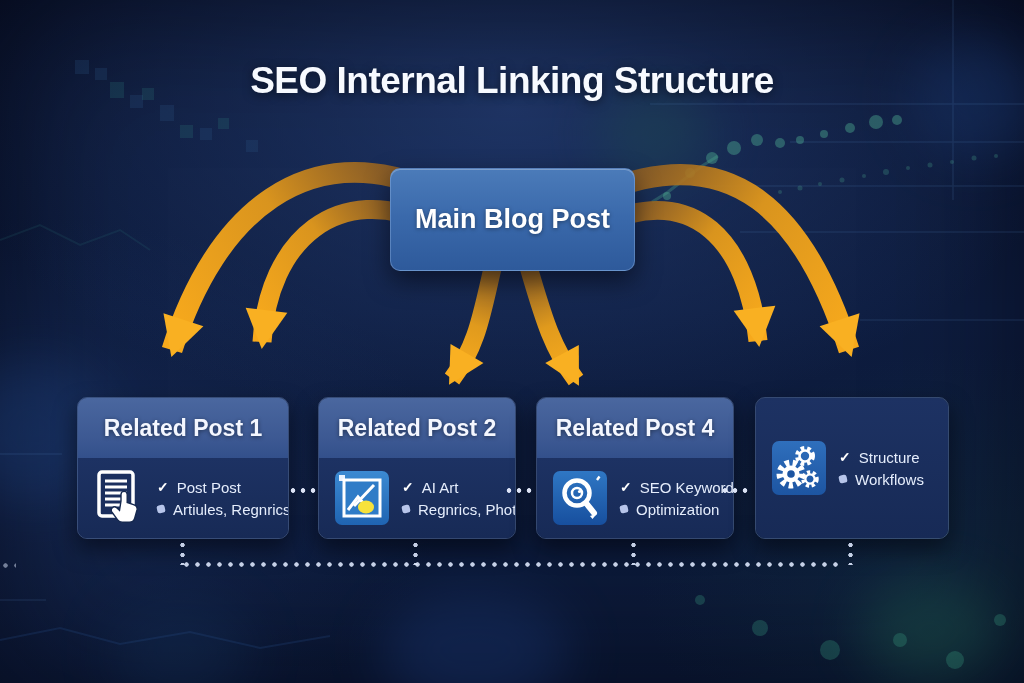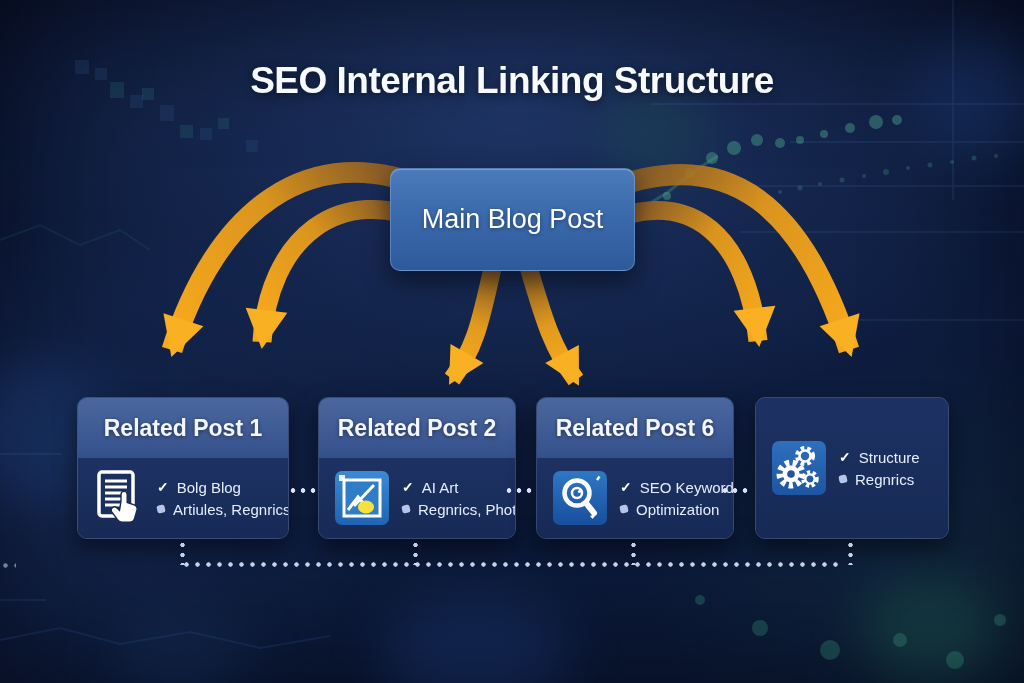--- a/index.html
+++ b/index.html
@@ -25,21 +25,21 @@
   }
 
   
   .main-box{
     position:absolute;left:390px;top:168px;width:243px;height:101px;
     border-radius:10px;display:flex;align-items:center;justify-content:center;
     background:linear-gradient(180deg,#4b7bb9 0%,#3a69ab 48%,#2e5a9b 100%);
     border:1px solid rgba(160,195,240,.35);
     box-shadow:0 10px 24px rgba(0,0,5,.5), inset 0 1px 0 rgba(255,255,255,.28);
   }
-  .main-box span{font-size:27px;font-weight:400;color:#ffffff;text-shadow:0 1px 4px rgba(0,0,0,.4);}
+  .main-box span{font-size:27px;font-weight:700;color:#ffffff;text-shadow:0 1px 4px rgba(0,0,0,.4);}
 
   
   .card{
     position:absolute;top:397px;height:140px;border-radius:10px;
     border:1px solid rgba(140,172,226,.32);
     box-shadow:0 10px 22px rgba(0,0,5,.5), inset 0 1px 0 rgba(255,255,255,.18);
     overflow:hidden;display:flex;flex-direction:column;
   }
   .card-header{
     height:60px;flex:0 0 60px;display:flex;align-items:center;justify-content:center;
@@ -209,21 +209,21 @@
             <line x1="11" y1="24" x2="33" y2="24"></line>
               <line x1="11" y1="30" x2="33" y2="30"></line>
             <line x1="11" y1="36" x2="26" y2="36"></line>
           </g>
           <path d="M27 32 v-6.5 a3.1 3.1 0 0 1 6.2 0 v8 l7 2.4 a4.3 4.3 0 0 1 2.8 5.1 l-2.3 8.2 a5.6 5.6 0 0 1 -5.4 4.1 h-7.1 a5.6 5.6 0 0 1 -4.6 -2.4 l-5.8 -8.1 a3.2 3.2 0 0 1 4.7 -4.2 l3 2.8 z" fill="#ffffff" stroke="#16294f" stroke-width="1.4"></path>
         </svg>
       </span>
       <div class="lines">
         <div class="line">
           <span class="check">✓</span>
-          <span>Bolg Blog</span>
+          <span>Post Post</span>
         </div>
         <div class="line">
           <span class="sq-bullet"></span>
           <span>Artiules, Regnrics</span>
         </div>
       </div>
     </div>
   </div>
 
   <div class="card" style="left:318px;width:196px;">
@@ -255,21 +255,21 @@
         <div class="line">
           <span class="sq-bullet"></span>
           <span>Regnrics, Photos</span>
         </div>
       </div>
     </div>
   </div>
 
   <div class="card" style="left:536px;width:196px;">
     <div class="card-header">
-      <span>Related Post 6</span>
+      <span>Related Post 4</span>
     </div>
     <div class="card-body">
       <span class="icon-wrap">
         <svg width="54" height="54" viewBox="0 0 54 54">
           <defs>
               <linearGradient id="tile3" x1="0" y1="0" x2="0" y2="1">
                 <stop offset="0" stop-color="#2f77c4"></stop>
                 <stop offset="1" stop-color="#174f9e"></stop>
               </linearGradient>
             </defs>
@@ -321,21 +321,21 @@
           </g>
         </svg>
       </span>
       <div class="lines">
         <div class="line">
           <span class="check">✓</span>
           <span>Structure</span>
         </div>
         <div class="line">
           <span class="sq-bullet"></span>
-          <span>Regnrics</span>
+          <span>Workflows</span>
         </div>
       </div>
     </div>
   </div>
 
   <div class="hdots" style="left:288px;top:488px;width:30px;"></div>
   <div class="hdots" style="left:504px;top:488px;width:30px;"></div>
   <div class="hdots" style="left:720px;top:488px;width:30px;"></div>
 
   <div class="vdots" style="left:180px;top:540px;height:25px;"></div>

